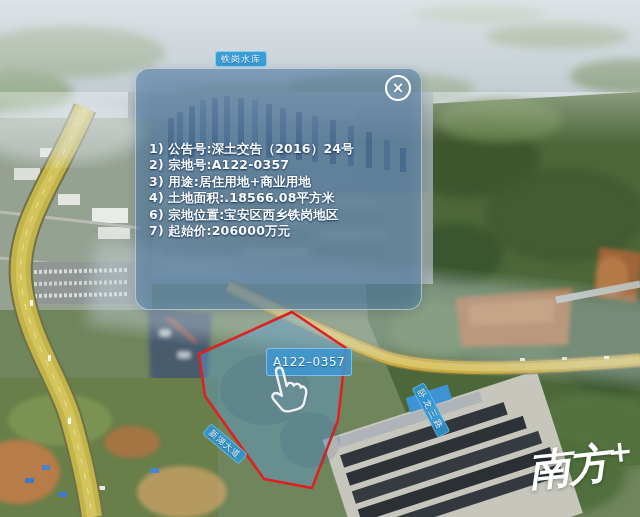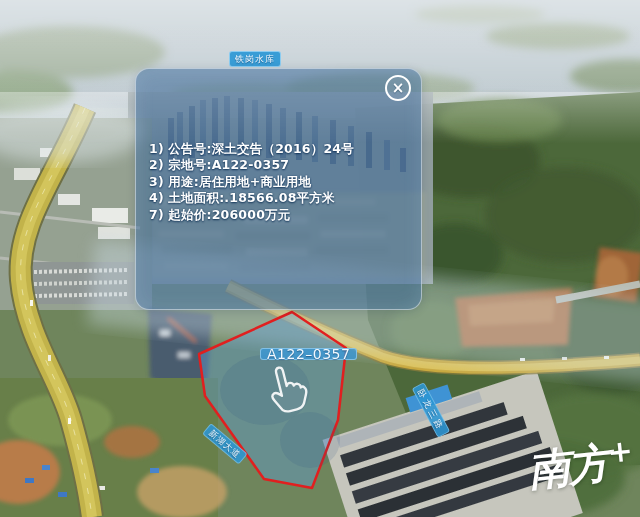--- a/index.html
+++ b/index.html
@@ -15,36 +15,36 @@
     position:absolute;z-index:3;
     background:rgba(44,152,214,.92);
     color:#f2f9ff;
     border:1px solid rgba(160,215,245,.8);
     border-radius:3px;
     padding:2px 5px 2px 5px;
     font-size:9px;line-height:10px;letter-spacing:1px;
     white-space:nowrap;
     text-shadow:0 1px 1px rgba(0,40,80,.5);
   }
-  .chip.reservoir{left:229px;top:51px;}
+  .chip.reservoir{left:215px;top:51px;}
   .chip.road-left{
     left:211px;top:423px;
     transform:rotate(40deg);transform-origin:0 0;
     font-size:8.5px;padding:1px 4px;
     background:rgba(44,150,212,.88);border-color:rgba(160,215,245,.5);
   }
   .chip.road-right{
     left:424px;top:382px;
     transform:rotate(62deg);transform-origin:0 0;
     font-size:8.5px;padding:1px 4px;letter-spacing:3px;
     background:rgba(44,150,212,.88);border-color:rgba(160,215,245,.5);
   }
   .chip.parcel-id{
-    left:260px;top:348px;z-index:4;
-    font-size:14px;letter-spacing:.5px;padding:0 6px;
+    left:266px;top:348px;z-index:4;
+    font-size:12px;letter-spacing:.5px;padding:8px 6px;
     background:rgba(60,150,210,.85);border-color:rgba(170,220,250,.6);
   }
 
   
   svg.parcel{position:absolute;left:0;top:0;z-index:2;cursor:pointer;}
   .hand-icon{
     position:absolute;left:258px;top:360px;z-index:4;
     transform:rotate(-14deg);opacity:.9;pointer-events:none;
   }
 
@@ -280,20 +280,21 @@
   <div class="chip road-left">新湖大道</div>
   <div class="chip road-right">卧龙三路</div>
 
   <div class="panel">
     <div class="close-btn">×</div>
     <div class="lines">
       <div class="line">1) 公告号:深土交告（2016）24号</div>
       <div class="line">2) 宗地号:A122-0357</div>
       <div class="line">3) 用途:居住用地+商业用地</div>
       <div class="line">4) 土地面积:.18566.08平方米</div>
+      <div class="line">6) 宗地位置:宝安区西乡铁岗地区</div>
       <div class="line">7) 起始价:206000万元</div>
     </div>
   </div>
 
   <div class="logo">
     <span class="cn">南方</span><span class="plus">+</span>
   </div>
 
 </div>
 

